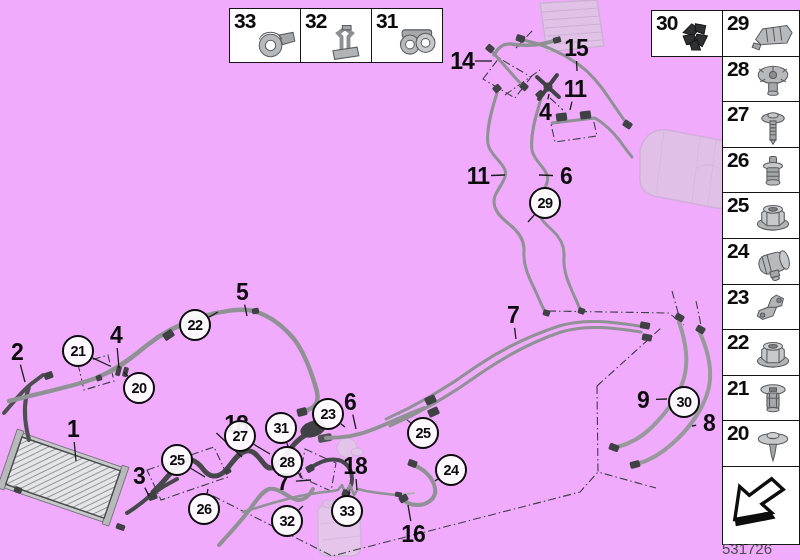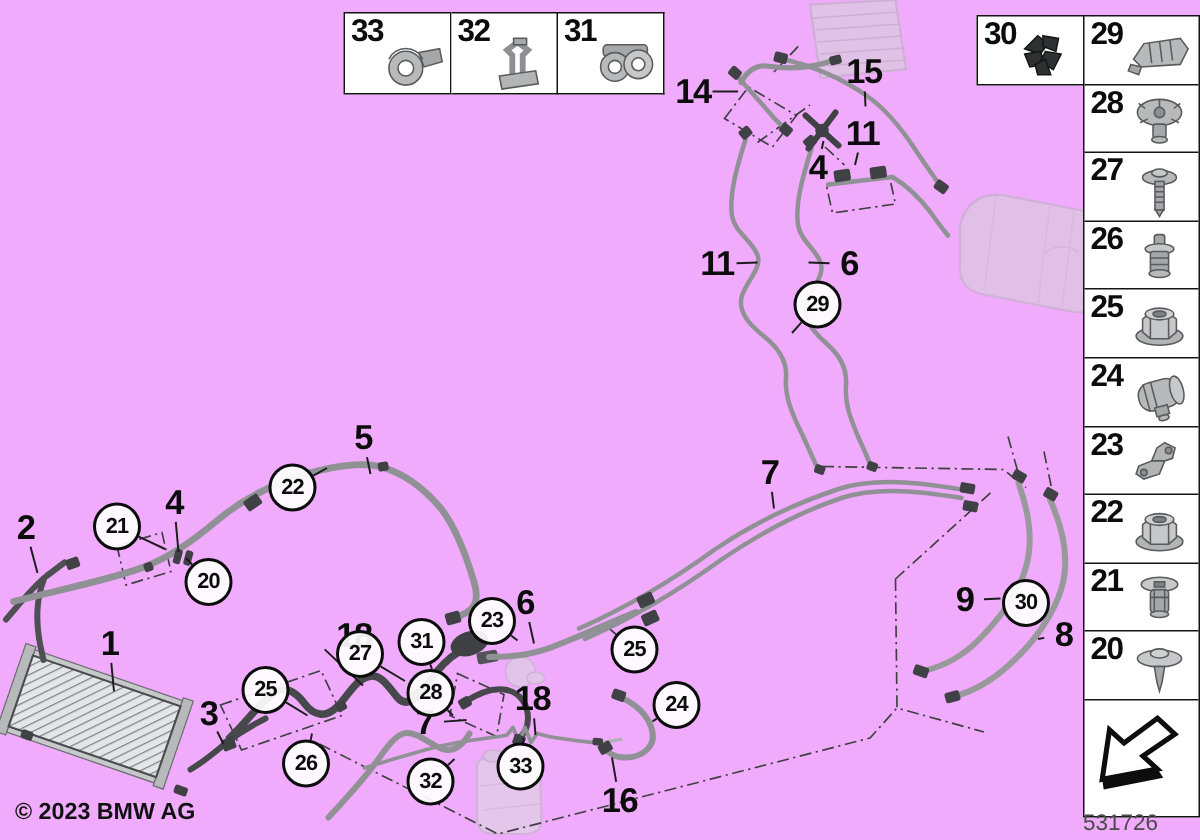--- a/index.html
+++ b/index.html
@@ -338,21 +338,20 @@
         </svg>
       </div>
       <div class="navcell">
         <svg width="70" height="62" viewBox="0 0 72 64" style="position:absolute;left:2px;top:6px;" fill="none">
           <path d="M48 6 L60 17 L38 32 L48 41 L10 48 L15 14 L25 23 Z" fill="#fff" stroke="#0d0d0d" stroke-width="3.5" stroke-linejoin="miter"></path>
           <path d="M48 41 L10 48 L11 55 L52 47 Z" fill="#0d0d0d"></path>
         </svg>
       </div>
     </div>
 
-  <div id="footer-copyright">© 2023 BMW AG</div>
   <div id="footer-number">531726</div>
 <div class="co-plain" style="left: 73px; top: 429px;">1</div>
     <div class="co-plain" style="left: 17px; top: 352px;">2</div>
     <div class="co-plain" style="left: 139px; top: 476px;">3</div>
     <div class="co-plain" style="left: 116px; top: 335px;">4</div>
     <div class="co-plain" style="left: 242px; top: 292px;">5</div>
     <div class="co-plain" style="left: 350px; top: 402px;">6</div>
     <div class="co-plain" style="left: 513px; top: 315px;">7</div>
     <div class="co-plain" style="left: 709px; top: 423px;">8</div>
     <div class="co-plain" style="left: 643px; top: 400px;">9</div>

